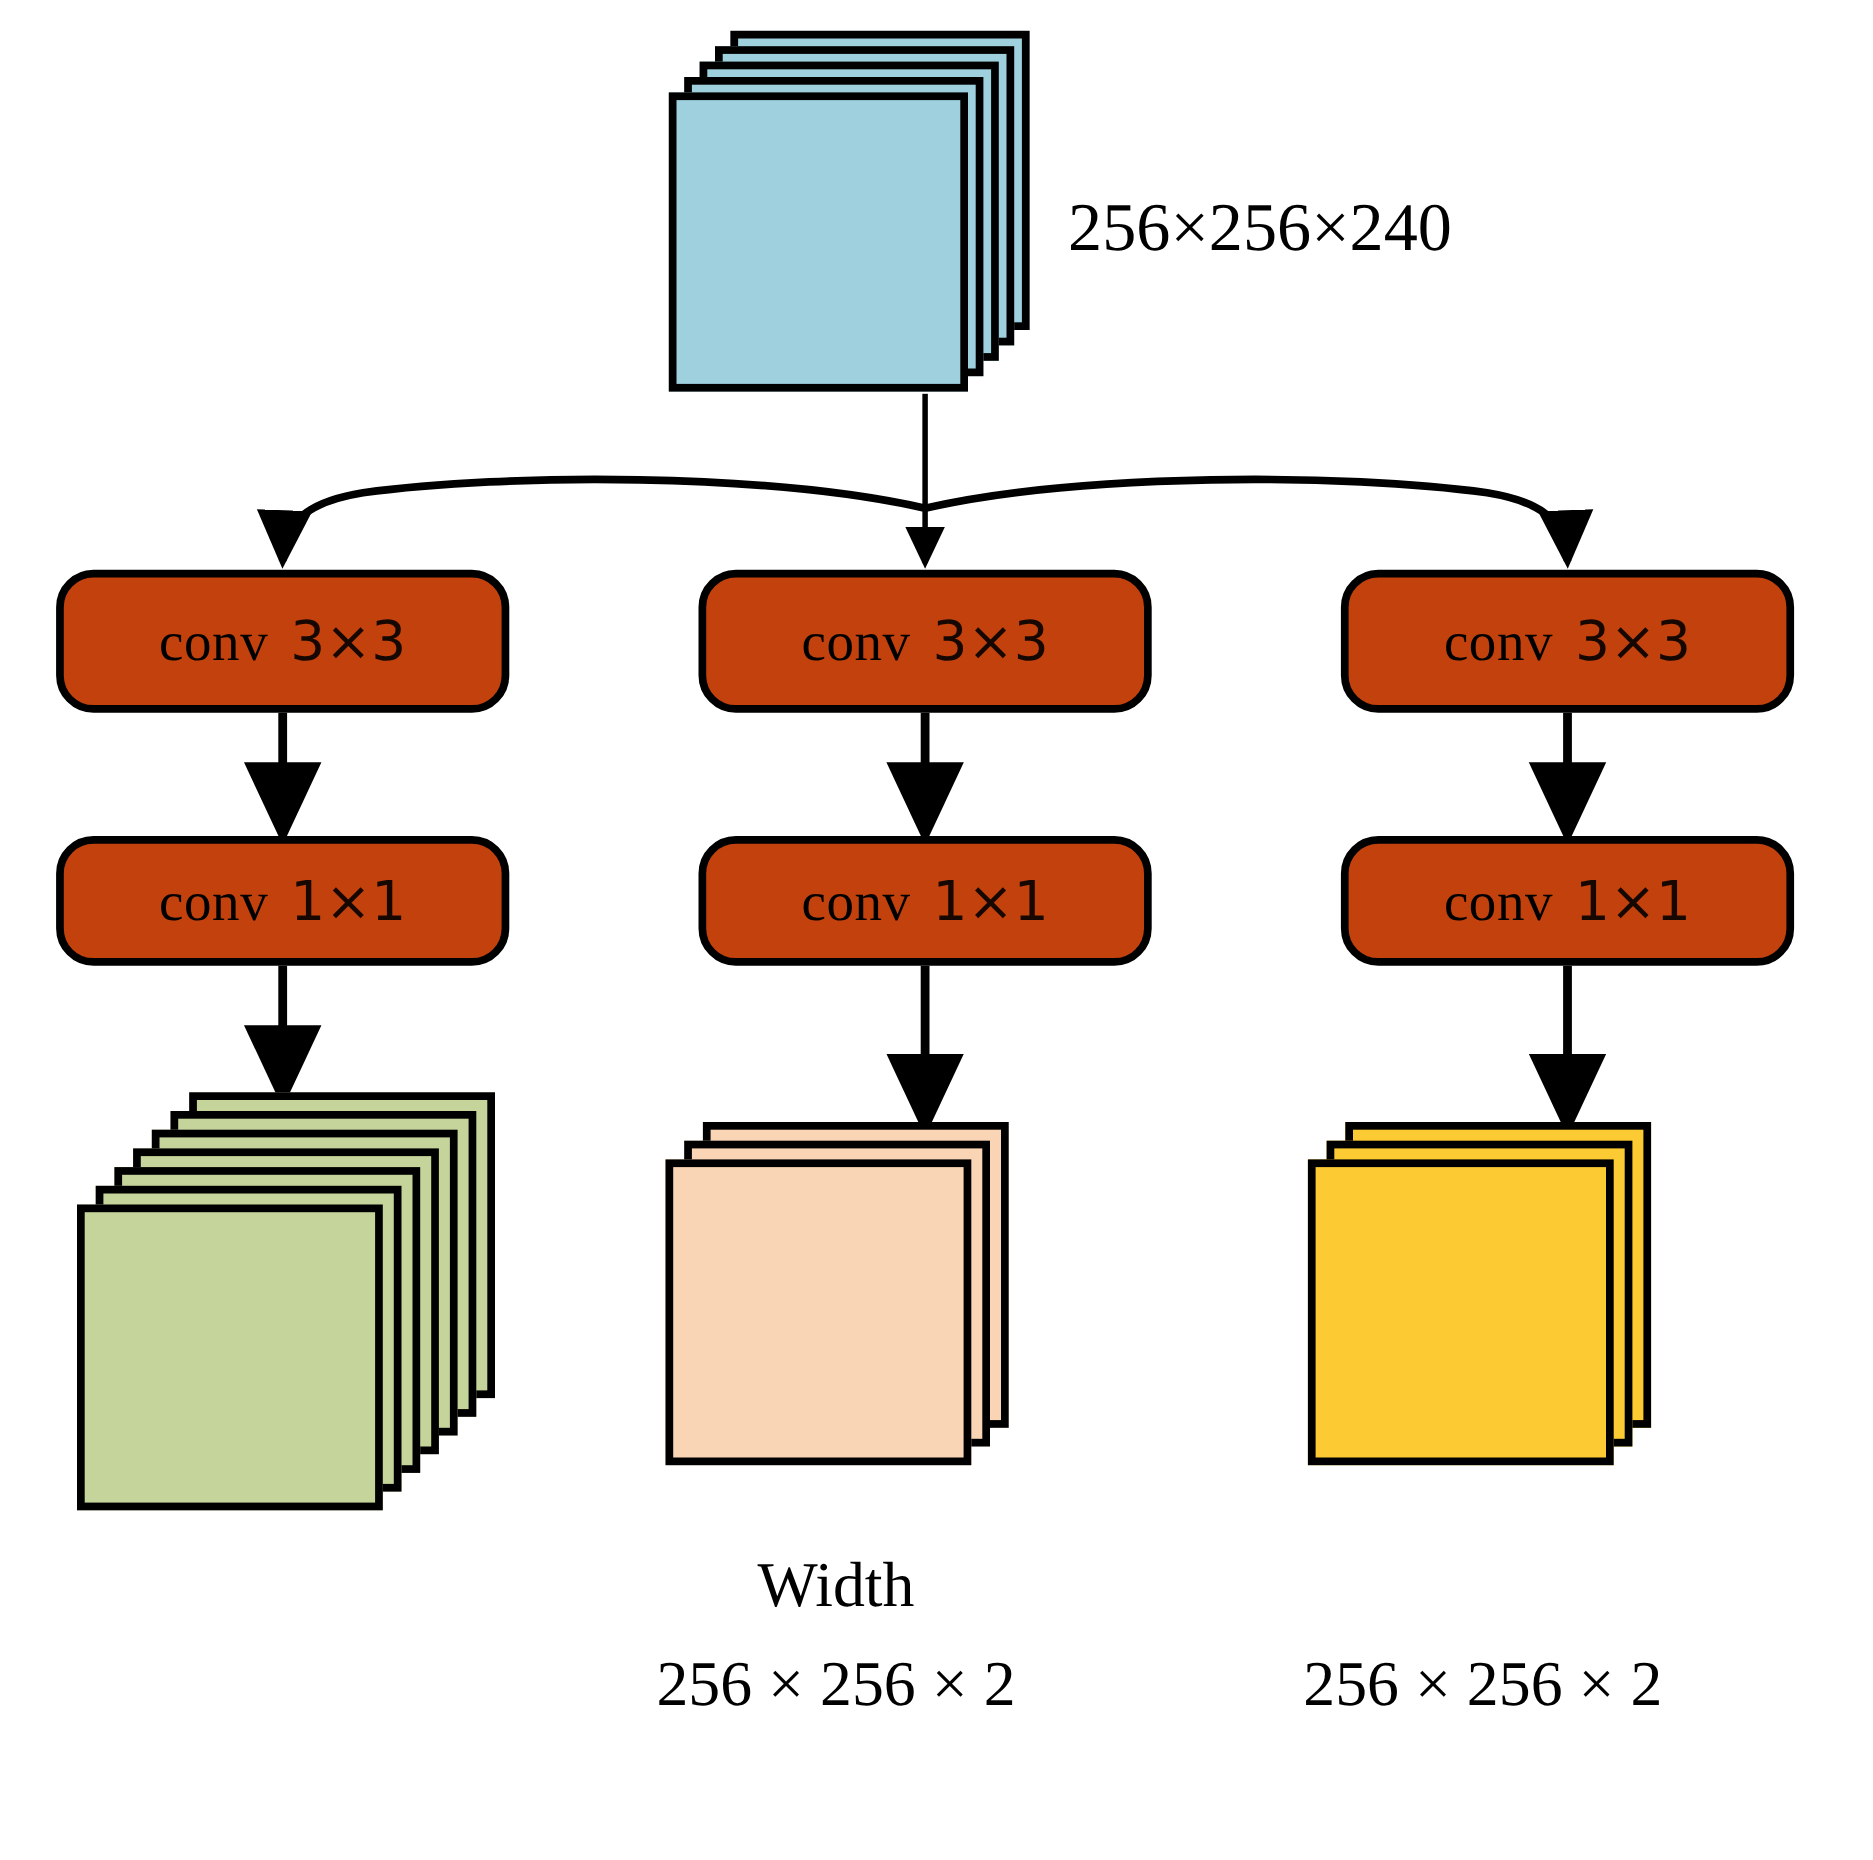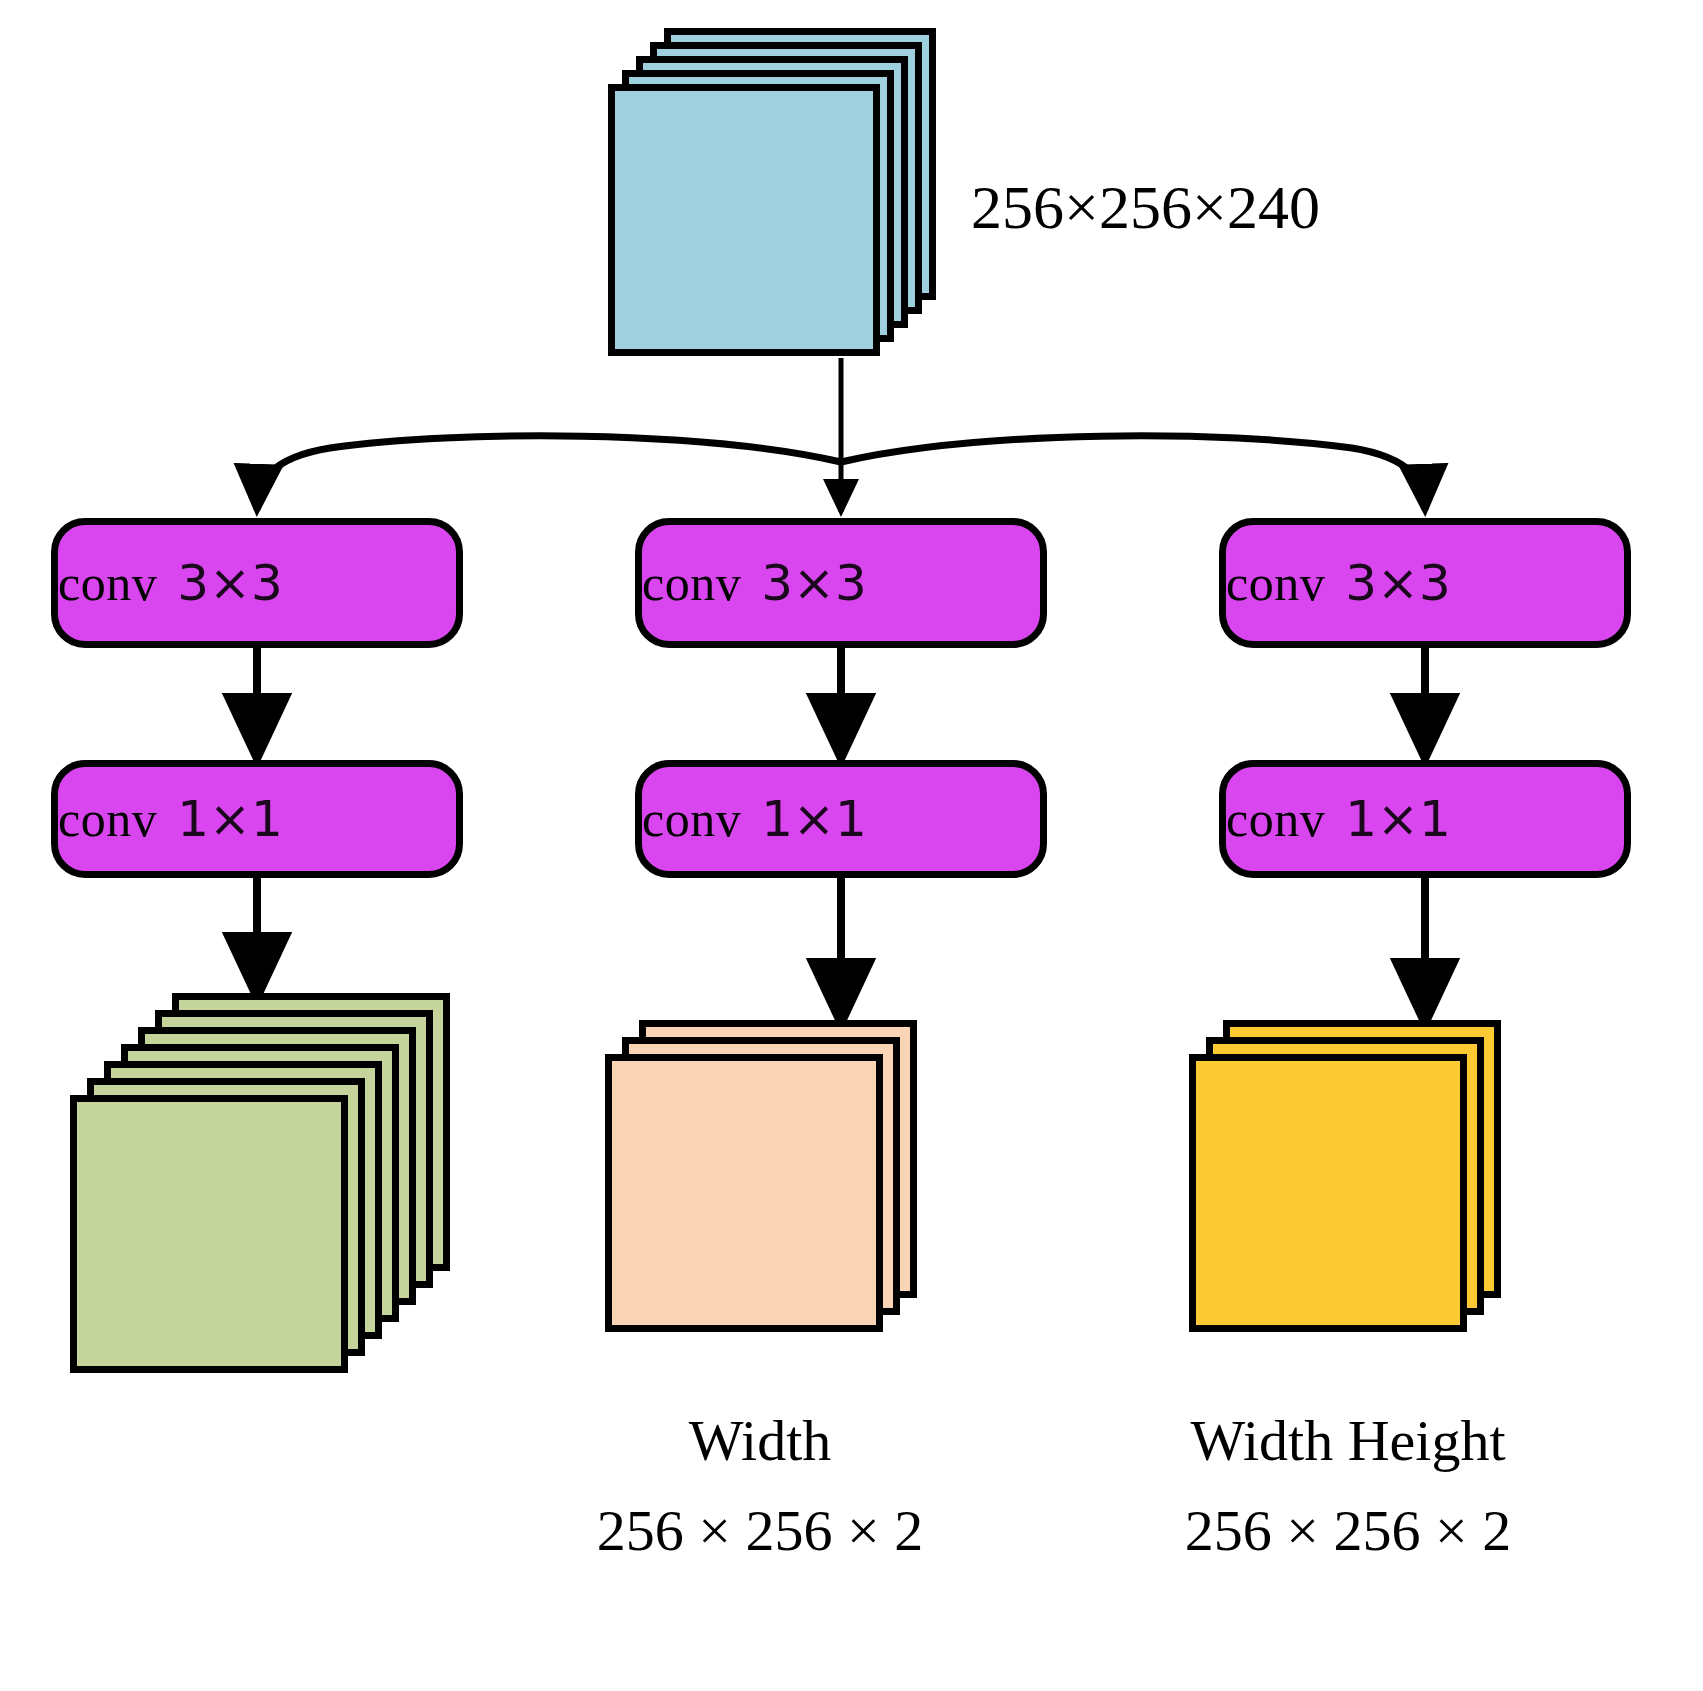--- a/index.html
+++ b/index.html
@@ -40,26 +40,26 @@
   .sheet {
     position: absolute;
     box-sizing: border-box;
     border: 7px solid #000000;
   }
 
   
   .convbox {
     position: absolute;
     box-sizing: border-box;
-    background: #d946ef;
+    background: #c2410c;
     border: 7px solid #000000;
     border-radius: 34px;
     display: flex;
     align-items: center;
-    justify-content: flex-start;
+    justify-content: center;
   }
   .convbox .conv-word {
     font-size: 50px;
     line-height: 1;
     letter-spacing: 0.5px;
   }
   .convbox .conv-kernel {
     font-size: 50px;
     line-height: 1;
     margin-left: 20px;
@@ -180,16 +180,15 @@
     <span class="conv-word">conv</span>
     <span class="conv-kernel">1×1</span>
   </div>
 
   <div class="stack" style="left:1189px; top:1020px; width:330px; height:350px;">
     <div class="sheet" style="left:34px; top:0px;  width:278px; height:278px; background:#fcca33;"></div>
     <div class="sheet" style="left:17px; top:17px; width:278px; height:278px; background:#fcca33;"></div>
     <div class="sheet" style="left:0px;  top:34px; width:278px; height:278px; background:#fcca33;"></div>
   </div>
 
-  <div class="txt out-name centered" style="left:1348px; top:1412px;">Width Height</div>
   <div class="txt out-dim centered" style="left:1348px; top:1502px;">256 × 256 × 2</div>
 
 </div>
 
 </body></html>

